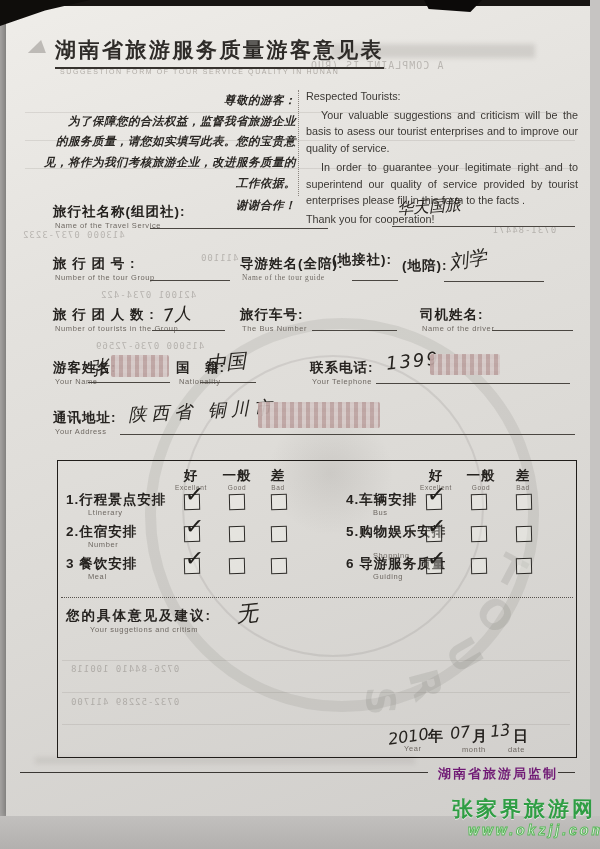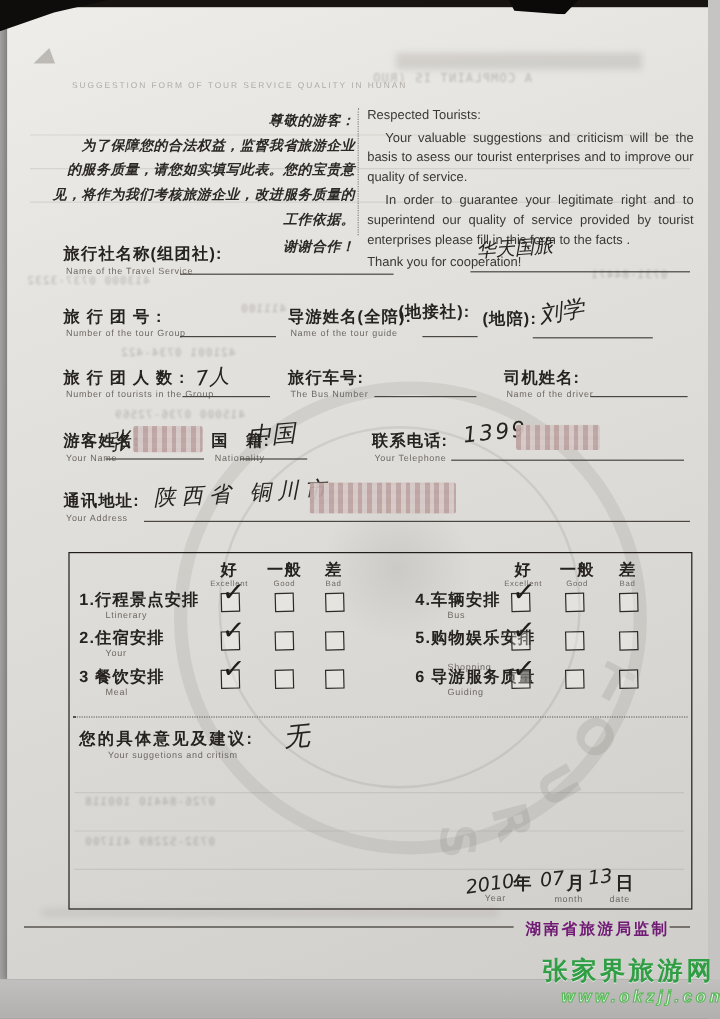--- a/index.html
+++ b/index.html
@@ -111,20 +111,21 @@
   <div class="smudge" style="left:330px;top:44px;width:205px;height:14px;"></div>
   <div class="smudge" style="left:35px;top:757px;width:380px;height:7px;opacity:.7;"></div>
   <div class="bleedline" style="left:25px;top:112px;width:550px;"></div>
   <div class="bleedline" style="left:25px;top:140px;width:550px;"></div>
   <div class="bleedline" style="left:25px;top:168px;width:550px;"></div>
   <div class="bleedline" style="left:62px;top:660px;width:508px;"></div>
   <div class="bleedline" style="left:62px;top:692px;width:508px;"></div>
   <div class="bleedline" style="left:62px;top:724px;width:508px;"></div>
 
   <div class="abs logo" style="left:30px;top:40px;"></div>
+  <div class="abs title" style="left:55px;top:36px;">湖南省旅游服务质量游客意见表</div>
   <div class="abs subtitle-bleed" style="left:60px;top:68px;">SUGGESTION FORM OF TOUR SERVICE QUALITY IN HUNAN</div>
 
   <div class="abs intro-zh" style="left:40px;top:90px;">
     <p class="salut">尊敬的游客：</p>
     <p>为了保障您的合法权益，监督我省旅游企业的服务质量，请您如实填写此表。您的宝贵意见，将作为我们考核旅游企业，改进服务质量的工作依据。</p>
     <p class="closing">谢谢合作！</p>
   </div>
   <div class="vdots" style="left:298px;top:90px;height:106px;"></div>
   <div class="abs intro-en" style="left:306px;top:88px;">
     <p class="salut">Respected Tourists:</p>
@@ -137,21 +138,21 @@
   <span class="abs en" style="left:55px;top:221px;">Name  of  the  Travel  Service</span>
   <div class="uline" style="left:150px;top:228px;width:178px;"></div>
   <span class="abs zh" style="left:332px;top:207px;margin-top:44px;">(地接社):</span>
   <span class="abs hw" style="left:397px;top:197px;font-size:16px;transform:rotate(-4deg);">华天国旅</span>
   <div class="uline" style="left:392px;top:226px;width:183px;"></div>
 
   <span class="abs zh" style="left:53px;top:255px;">旅 行 团 号 :</span>
   <span class="abs en" style="left:55px;top:273px;">Number of the tour Group</span>
   <div class="uline" style="left:150px;top:280px;width:80px;"></div>
   <span class="abs zh" style="left:240px;top:255px;">导游姓名(全陪):</span>
-  <span class="abs en" style="left:242px;top:273px;">Name  of  the  tour  guide</span>
+  <span class="abs en" style="left:242px;top:273px;font-family:Liberation Serif, serif;">Name  of  the  tour  guide</span>
   <div class="uline" style="left:352px;top:280px;width:46px;"></div>
   <span class="abs zh" style="left:402px;top:257px;">(地陪):</span>
   <span class="abs hw" style="left:449px;top:247px;font-size:19px;transform:rotate(-10deg);">刘学</span>
   <div class="uline" style="left:444px;top:281px;width:100px;"></div>
 
   <span class="abs zh" style="left:53px;top:306px;">旅 行 团 人 数 :</span>
   <span class="abs en" style="left:55px;top:324px;">Number of tourists in the Group</span>
   <span class="abs hw" style="left:163px;top:303px;font-size:17px;transform:rotate(-6deg);">7人</span>
   <div class="uline" style="left:152px;top:330px;width:73px;"></div>
   <span class="abs zh" style="left:240px;top:306px;">旅行车号:</span>
@@ -212,21 +213,21 @@
 
     <span class="abs zh" style="left:8px;top:30px;">1.行程景点安排</span>
     <span class="abs en" style="left:30px;top:47px;">Ltinerary</span>
     <span class="cb" style="left:126px;top:33px;">
         <span class="chk">✓</span>
       </span>
     <span class="cb" style="left:171px;top:33px;"></span>
     <span class="cb" style="left:213px;top:33px;"></span>
 
     <span class="abs zh" style="left:8px;top:62px;">2.住宿安排</span>
-    <span class="abs en" style="left:30px;top:79px;">Your</span>
+    <span class="abs en" style="left:30px;top:79px;">Number</span>
     <span class="cb" style="left:126px;top:65px;">
         <span class="chk">✓</span>
       </span>
     <span class="cb" style="left:171px;top:65px;"></span>
     <span class="cb" style="left:213px;top:65px;"></span>
 
     <span class="abs zh" style="left:8px;top:94px;">3 餐饮安排</span>
     <span class="abs en" style="left:30px;top:111px;">Meal</span>
     <span class="cb" style="left:126px;top:97px;">
         <span class="chk">✓</span>

